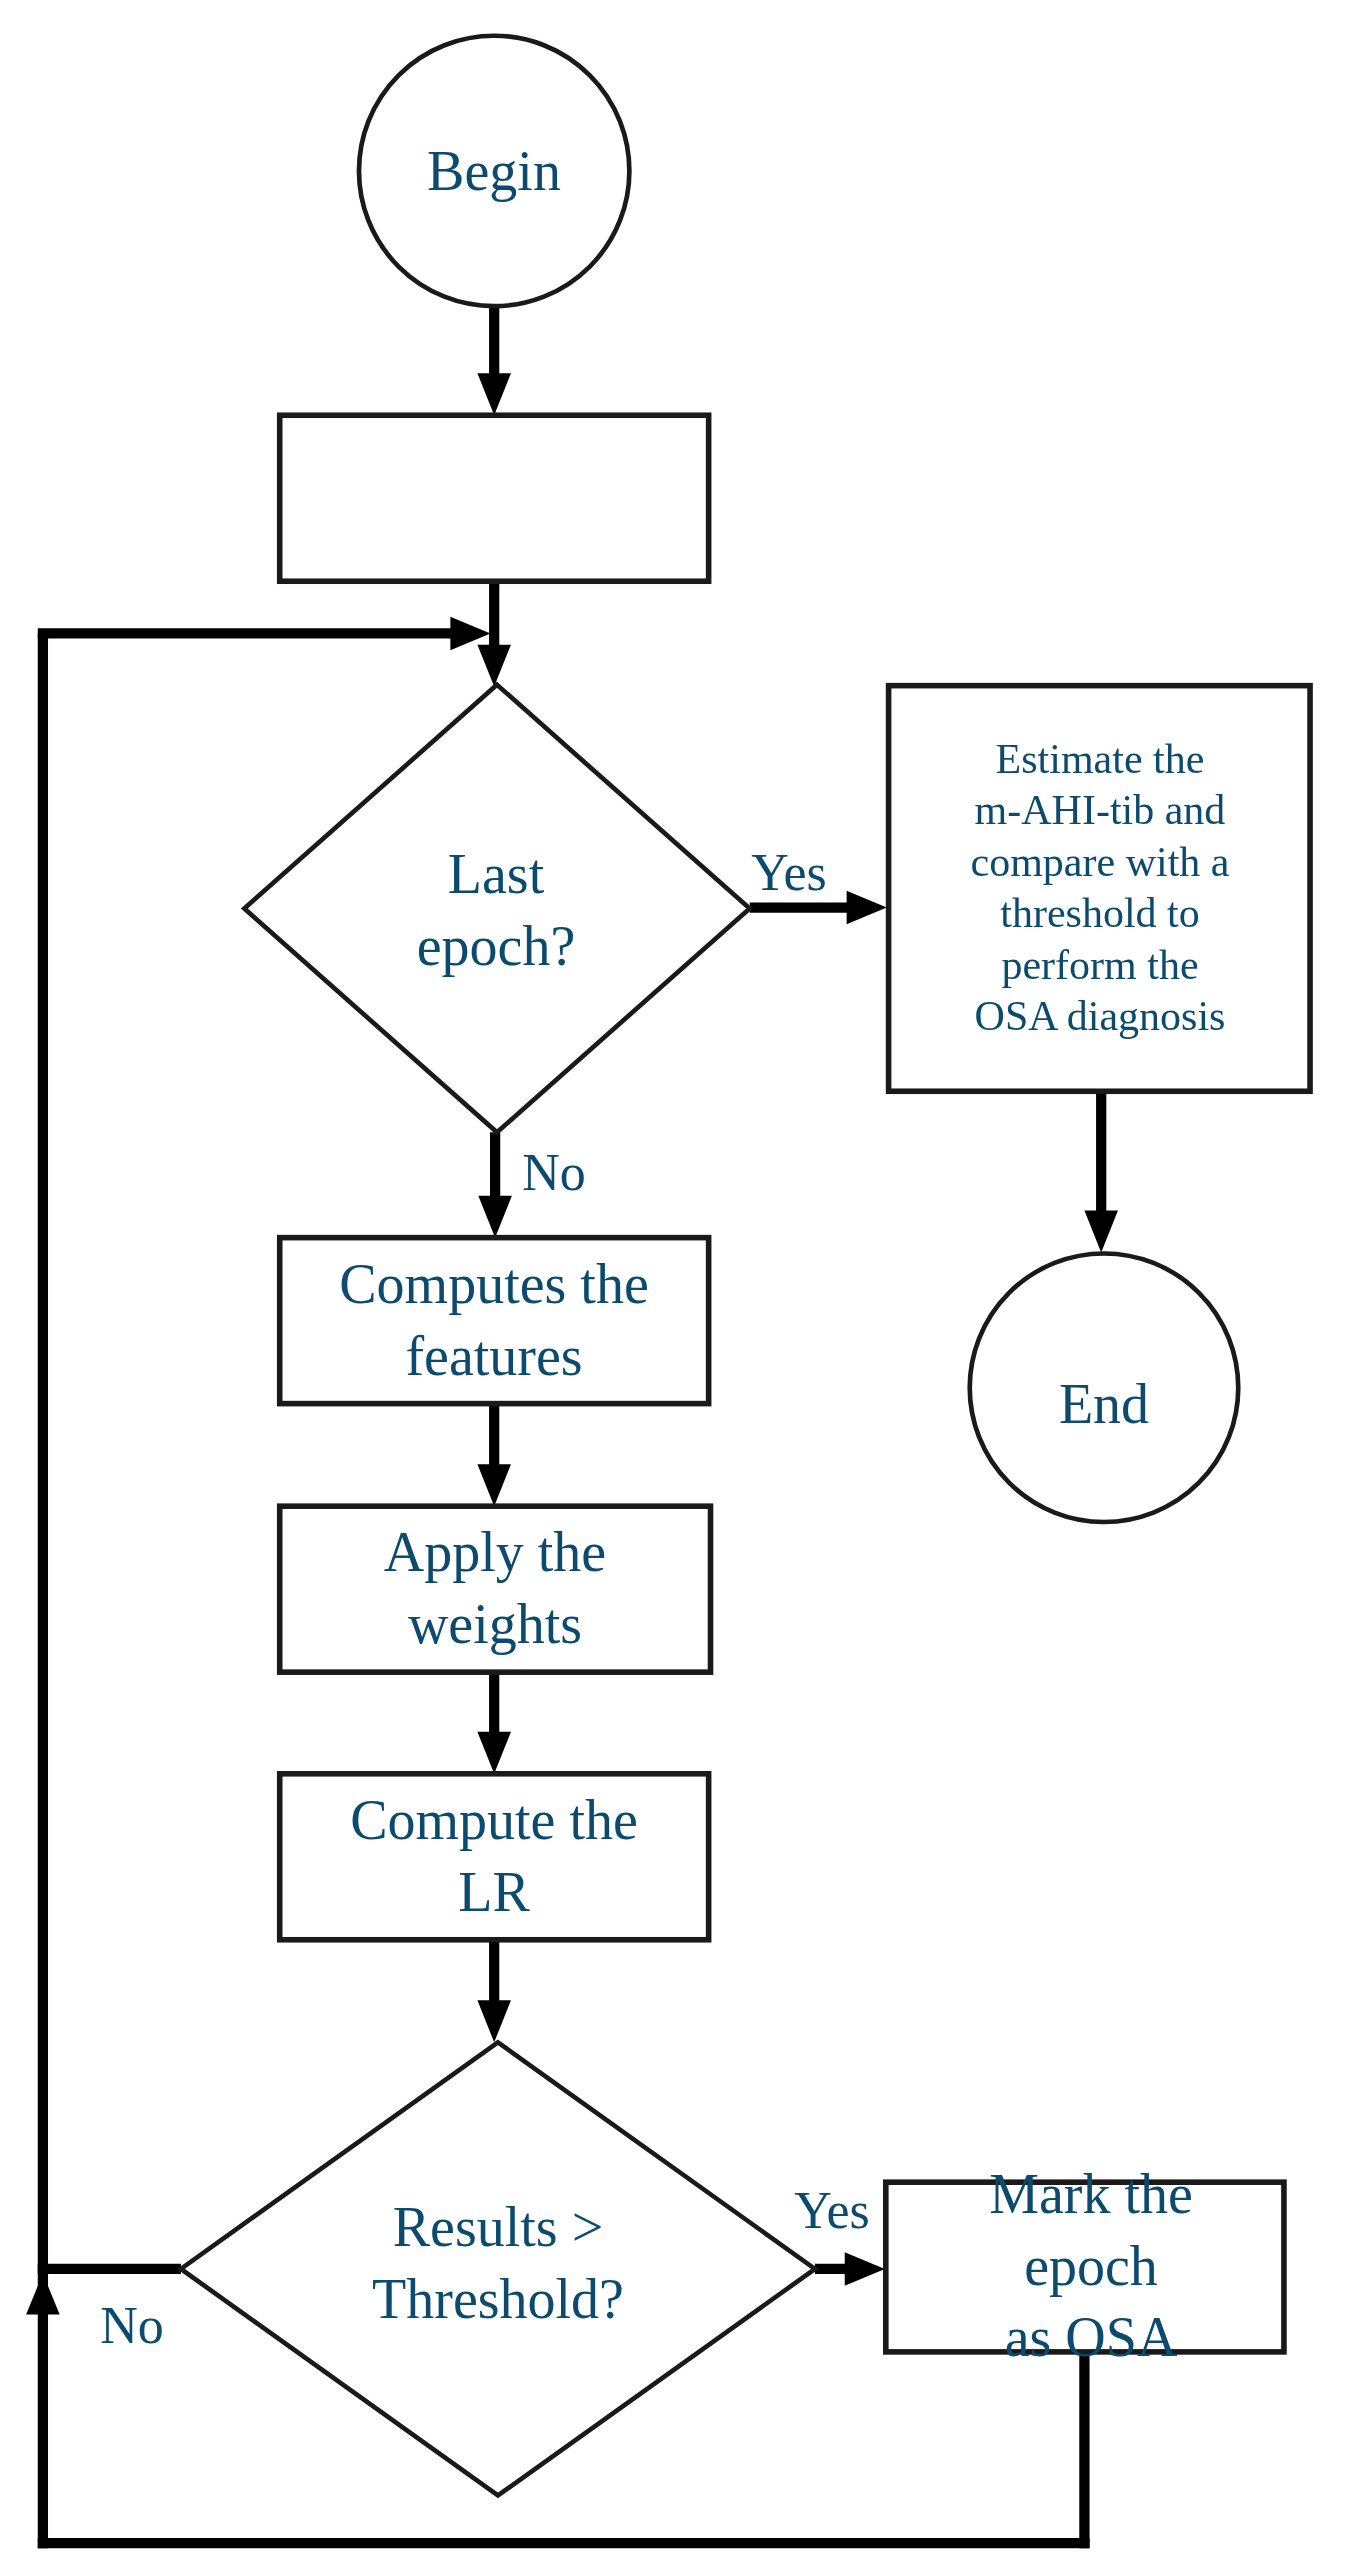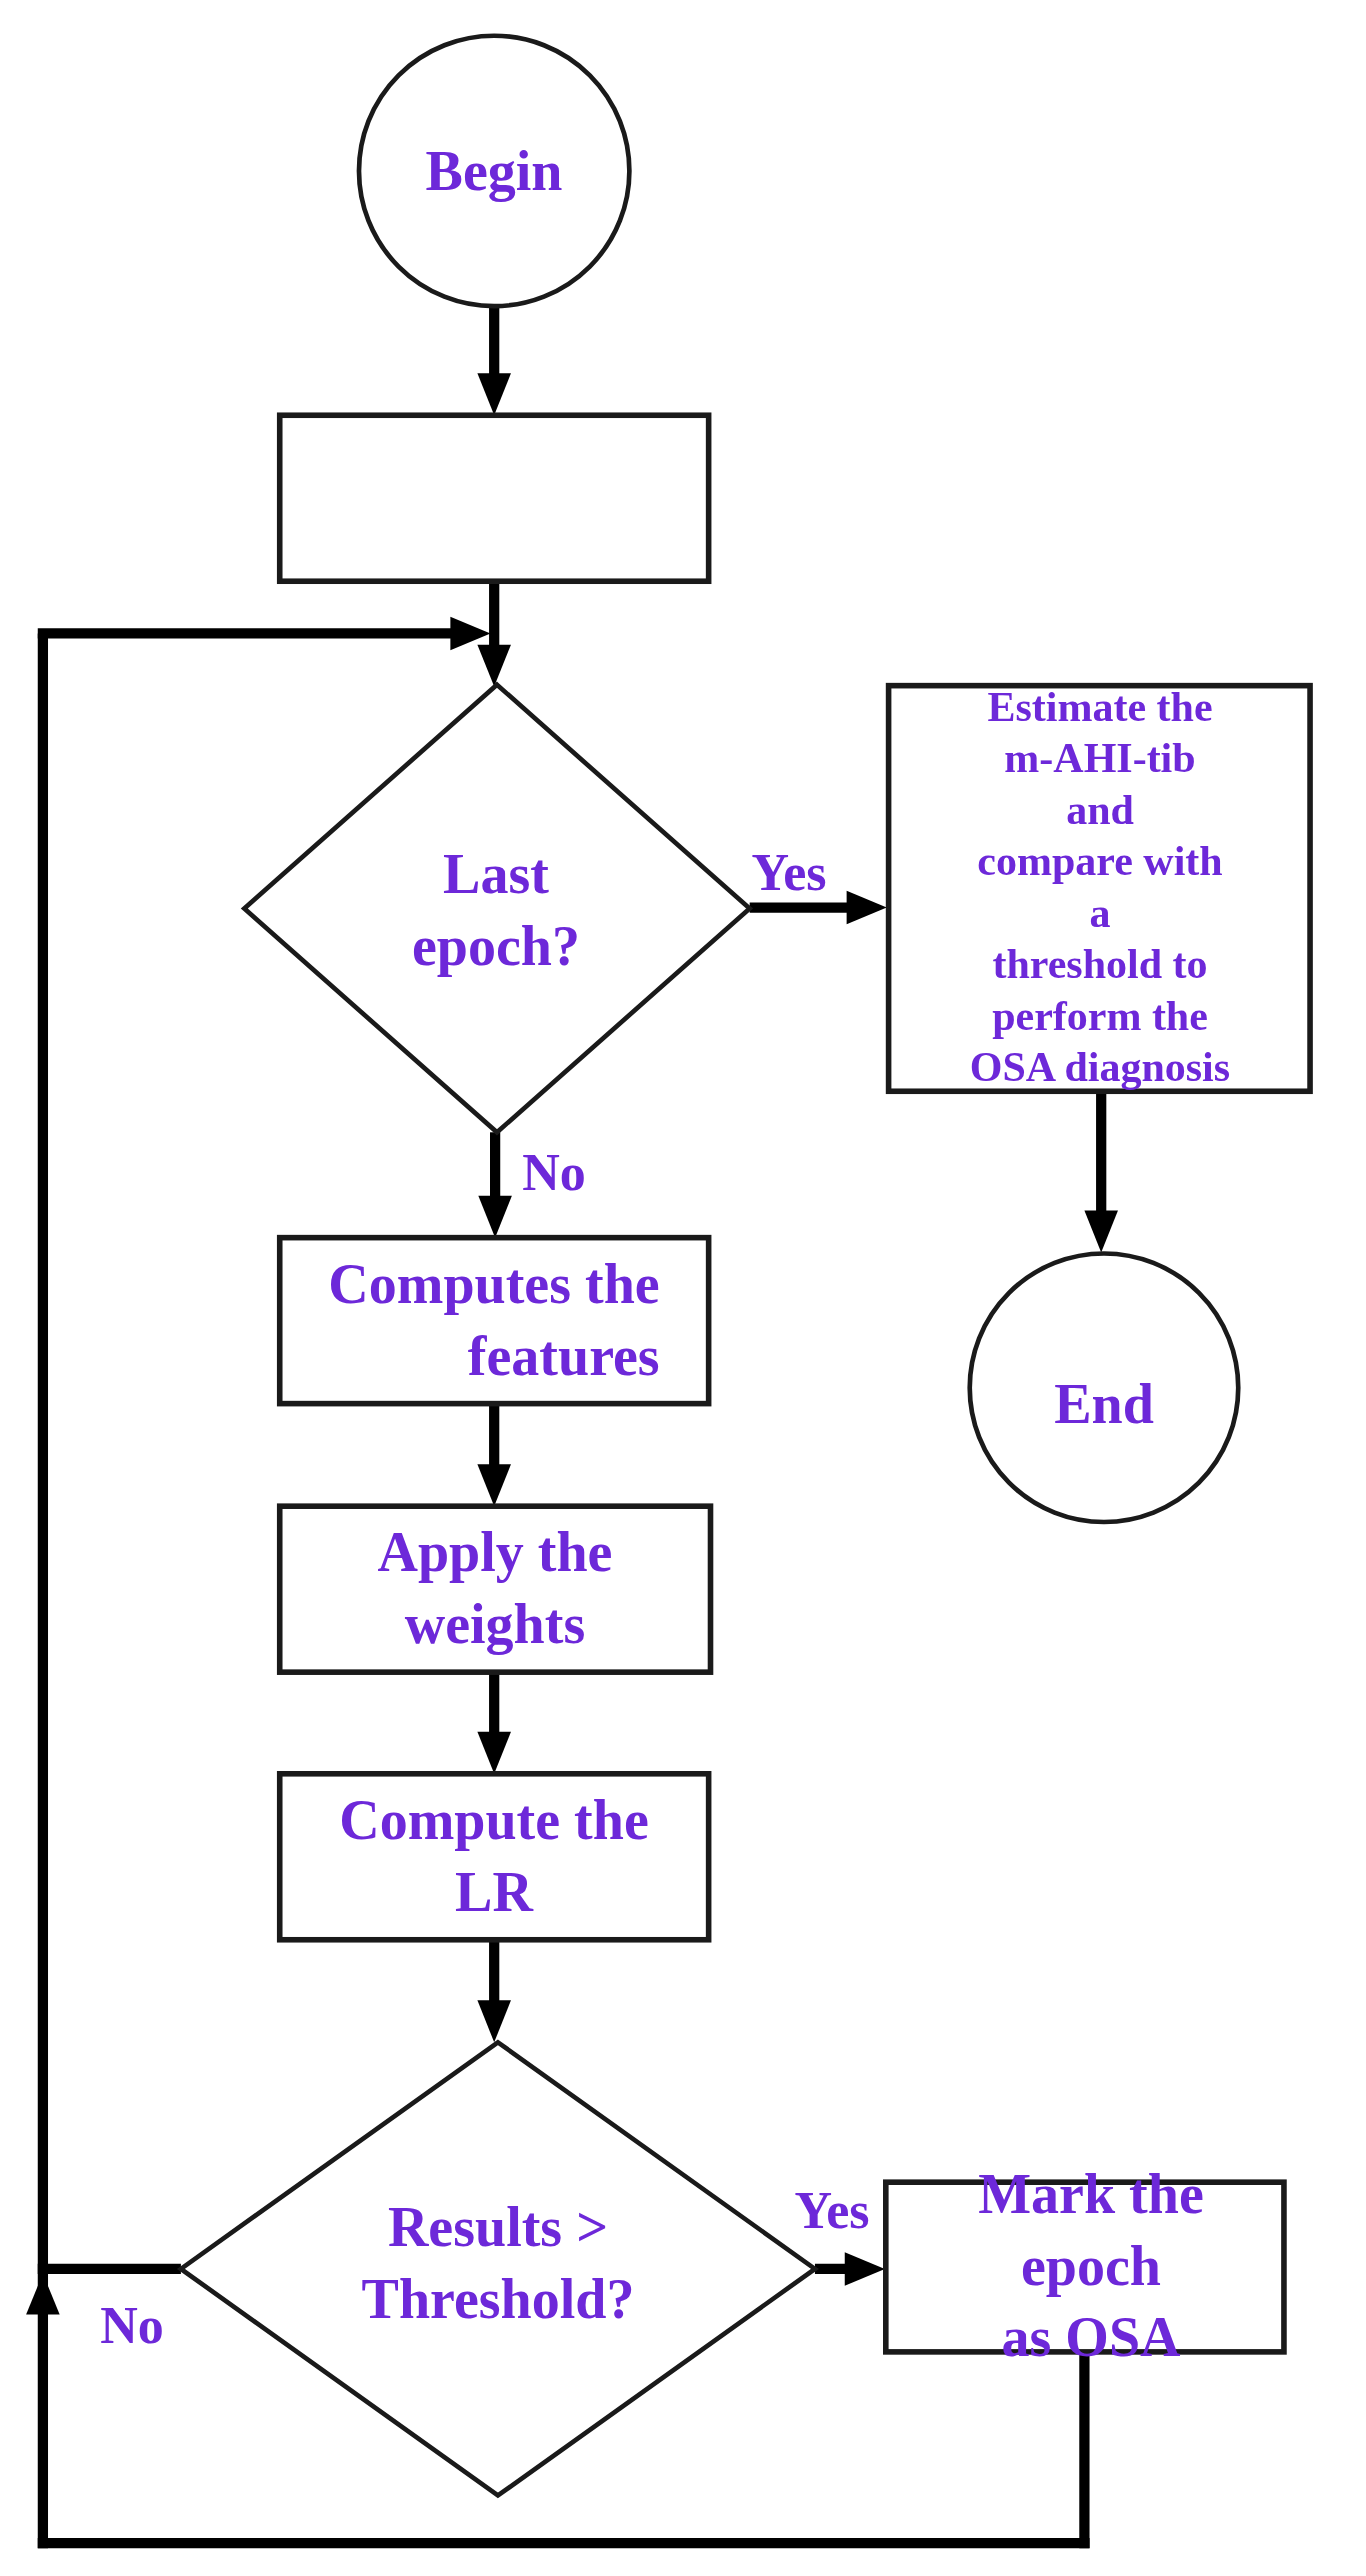--- a/index.html
+++ b/index.html
@@ -17,22 +17,21 @@
     left: 0; top: 0;
     width: 1366px; height: 2576px;
   }
   .label {
     position: absolute;
     transform: translate(-50%, -50%);
     white-space: pre-line;
     text-align: center;
     font-size: 56px;
     line-height: 1.28;
-    color: #6d28d9;
-    font-weight: bold;
+    color: #0c4a6e;
   }
   .label.tight { font-size: 42px; line-height: 1.225; }
   .edge-label { font-size: 52px; }
   .shape-outline { fill: #ffffff; stroke: #1a1a1a; }
   .flow-line { stroke: #000000; stroke-width: 11; fill: none; }
   .arrow-head { fill: #000000; stroke: none; }
 </style>
 </head>
 <body>
 
@@ -104,21 +103,21 @@
 
   <div class="label tight" style="left:1100px; top:888px;">Estimate the
 m-AHI-tib and
 compare with a
 threshold to
 perform the
 OSA diagnosis</div>
 
   <div class="label" style="left:1104px; top:1405px;text-align:right;">End</div>
 
-  <div class="label" style="left:494px; top:1321px;text-align:right;">Computes the
+  <div class="label" style="left:494px; top:1321px;">Computes the
 features</div>
 
   <div class="label" style="left:495px; top:1589px;text-align:center;">Apply the
 weights</div>
 
   <div class="label" style="left:494px; top:1857px;text-align:center;">Compute the
 LR</div>
 
   <div class="label" style="left:498px; top:2264px;">Results &gt;
 Threshold?</div>

